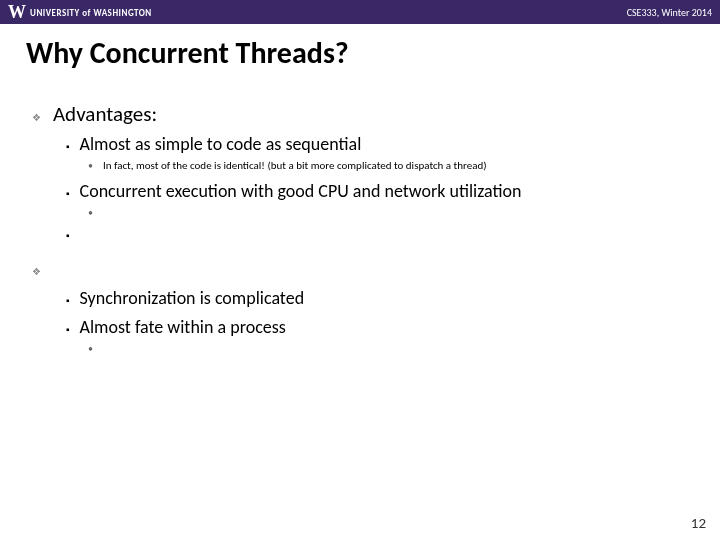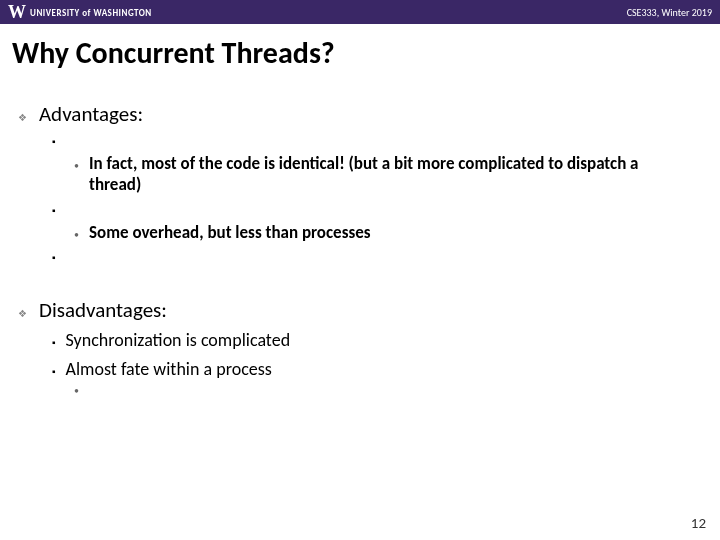--- a/index.html
+++ b/index.html
@@ -38,21 +38,21 @@
     position: absolute;
     left: 50%;
     transform: translateX(-50%);
     font-size: 10px;
   }
   .header-right {
     margin-left: auto;
     font-size: 10px;
   }
   .content {
-    padding: 10px 28px 0 12px;
+    padding: 10px 28px 0 26px;
   }
   h1.title {
     font-size: 30px;
     font-weight: 700;
     margin-bottom: 18px;
   }
   .lvl1 { margin-left: 6px; margin-bottom: 10px; }
   .lvl1-row { display: flex; align-items: baseline; gap: 12px; }
   .diamond {
     font-size: 10px;
@@ -71,84 +71,84 @@
   }
   .lvl2-text { font-size: 18px; }
   .lvl3 { margin-left: 22px; margin-top: 2px; margin-bottom: 4px; }
   .lvl3-row { display: flex; align-items: baseline; gap: 10px; }
   .dot {
     font-size: 10px;
     color: #666;
     line-height: 1.6;
     flex: 0 0 auto;
   }
-  .lvl3-text { font-size: 17px; line-height: 1.25; font-weight: bold; }
+  .lvl3-text { font-size: 11px; line-height: 1.25; }
   .page-num {
     position: absolute;
     bottom: 8px;
     right: 14px;
     font-size: 15px;
     color: #333;
   }
 </style>
 </head>
 <body>
 
 <div class="header">
   <div class="uw-logo">
     <span class="uw-w">W</span>
     <span class="uw-text">UNIVERSITY of WASHINGTON</span>
   </div>
-  <div class="header-right">CSE333, Winter 2019</div>
+  <div class="header-right">CSE333, Winter 2014</div>
 </div>
 
 <div class="content">
   <h1 class="title">Why Concurrent Threads?</h1>
 
   <div class="lvl1">
     <div class="lvl1-row">
       <span class="diamond">❖</span>
       <span class="lvl1-text">Advantages:</span>
     </div>
 
     <div class="lvl2">
       <div class="lvl2-row">
         <span class="square">▪</span>
+        <span class="lvl2-text">Almost as simple to code as sequential</span>
       </div>
       <div class="lvl3">
         <div class="lvl3-row">
           <span class="dot">•</span>
           <span class="lvl3-text">In fact, most of the code is identical!  (but a bit more complicated to dispatch a thread)</span>
         </div>
       </div>
     </div>
 
     <div class="lvl2">
       <div class="lvl2-row">
         <span class="square">▪</span>
+        <span class="lvl2-text">Concurrent execution with good CPU and network utilization</span>
       </div>
       <div class="lvl3">
         <div class="lvl3-row">
           <span class="dot">•</span>
-          <span class="lvl3-text">Some overhead, but less than processes</span>
         </div>
       </div>
     </div>
 
     <div class="lvl2">
       <div class="lvl2-row">
         <span class="square">▪</span>
       </div>
     </div>
   </div>
 
   <div class="lvl1" style="margin-top:18px;">
     <div class="lvl1-row">
       <span class="diamond">❖</span>
-      <span class="lvl1-text">Disadvantages:</span>
     </div>
 
     <div class="lvl2">
       <div class="lvl2-row">
         <span class="square">▪</span>
         <span class="lvl2-text">Synchronization is complicated</span>
       </div>
     </div>
 
     <div class="lvl2">

